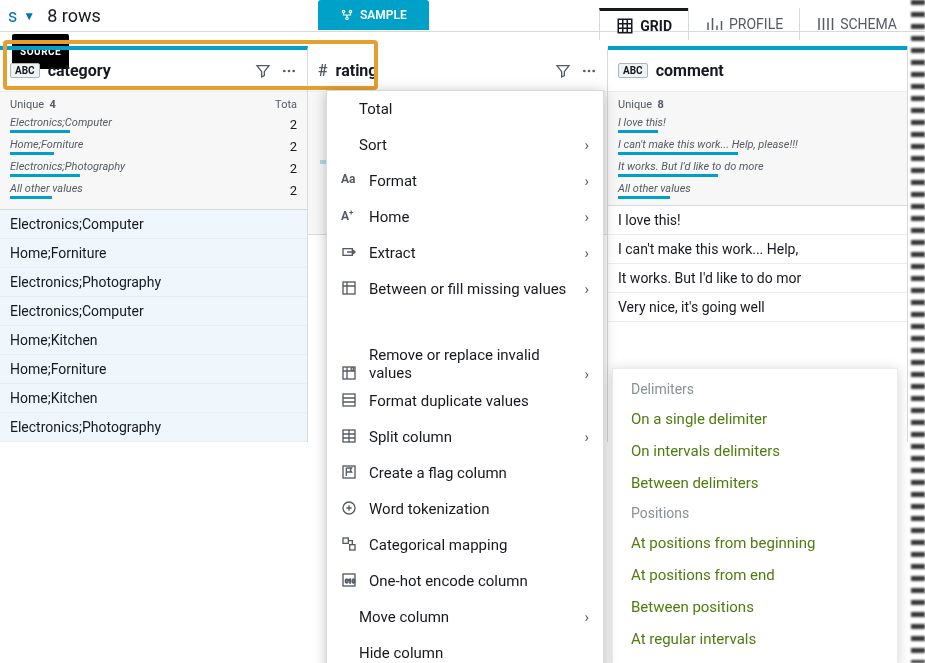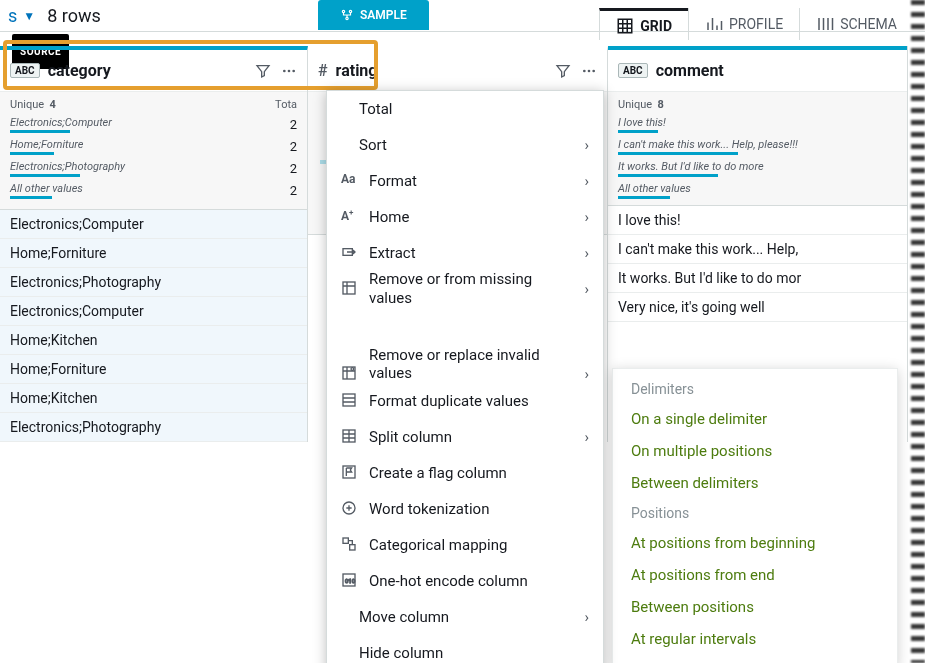--- a/index.html
+++ b/index.html
@@ -287,21 +287,21 @@
       <span class="txt">Extract</span>
       <span class="chev">›</span>
     </div>
     <div class="ctx-item">
       <span class="mico">
         <svg viewBox="0 0 24 24" width="16" height="16" fill="none" stroke="currentColor" stroke-width="2">
           <rect x="3" y="3" width="18" height="18"></rect>
           <path d="M3 9h18M9 3v18"></path>
         </svg>
       </span>
-      <span class="txt">Remove or from missing values</span>
+      <span class="txt">Between or fill missing values</span>
       <span class="chev">›</span>
     </div>
     <div class="ctx-item tall">
       <span class="mico">
         <svg viewBox="0 0 24 24" width="16" height="16" fill="none" stroke="currentColor" stroke-width="2">
           <rect x="3" y="3" width="18" height="18"></rect>
           <path d="M3 9h18M9 3v18"></path>
           <circle cx="17" cy="6" r="2"></circle>
         </svg>
       </span>
@@ -375,21 +375,21 @@
     </div>
     <div class="ctx-item noicon">
       <span class="mico"></span>
       <span class="txt">Duplicate</span>
     </div>
   </div>
 
 <div class="sub-menu" id="submenu">
     <div class="sub-head">Delimiters</div>
     <div class="sub-item">On a single delimiter</div>
-    <div class="sub-item">On multiple positions</div>
+    <div class="sub-item">On intervals delimiters</div>
     <div class="sub-item">Between delimiters</div>
     <div class="sub-head">Positions</div>
     <div class="sub-item">At positions from beginning</div>
     <div class="sub-item">At positions from end</div>
     <div class="sub-item">Between positions</div>
     <div class="sub-item">At regular intervals</div>
   </div>
 
 <div class="highlight-box hl-header"></div>
 <div class="highlight-box hl-split"></div>

